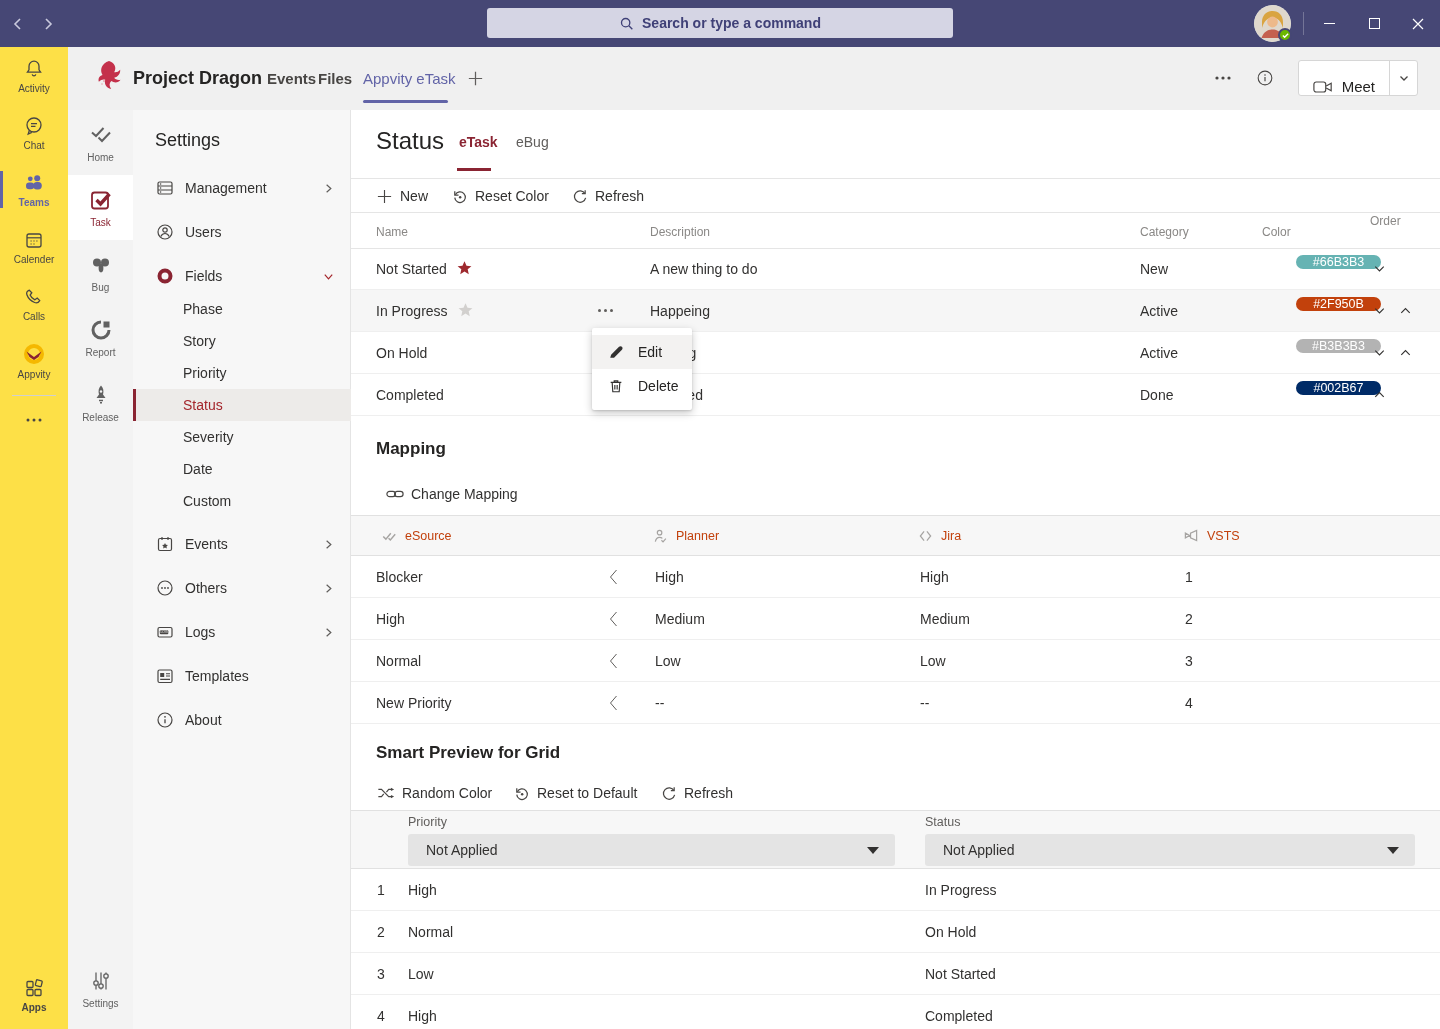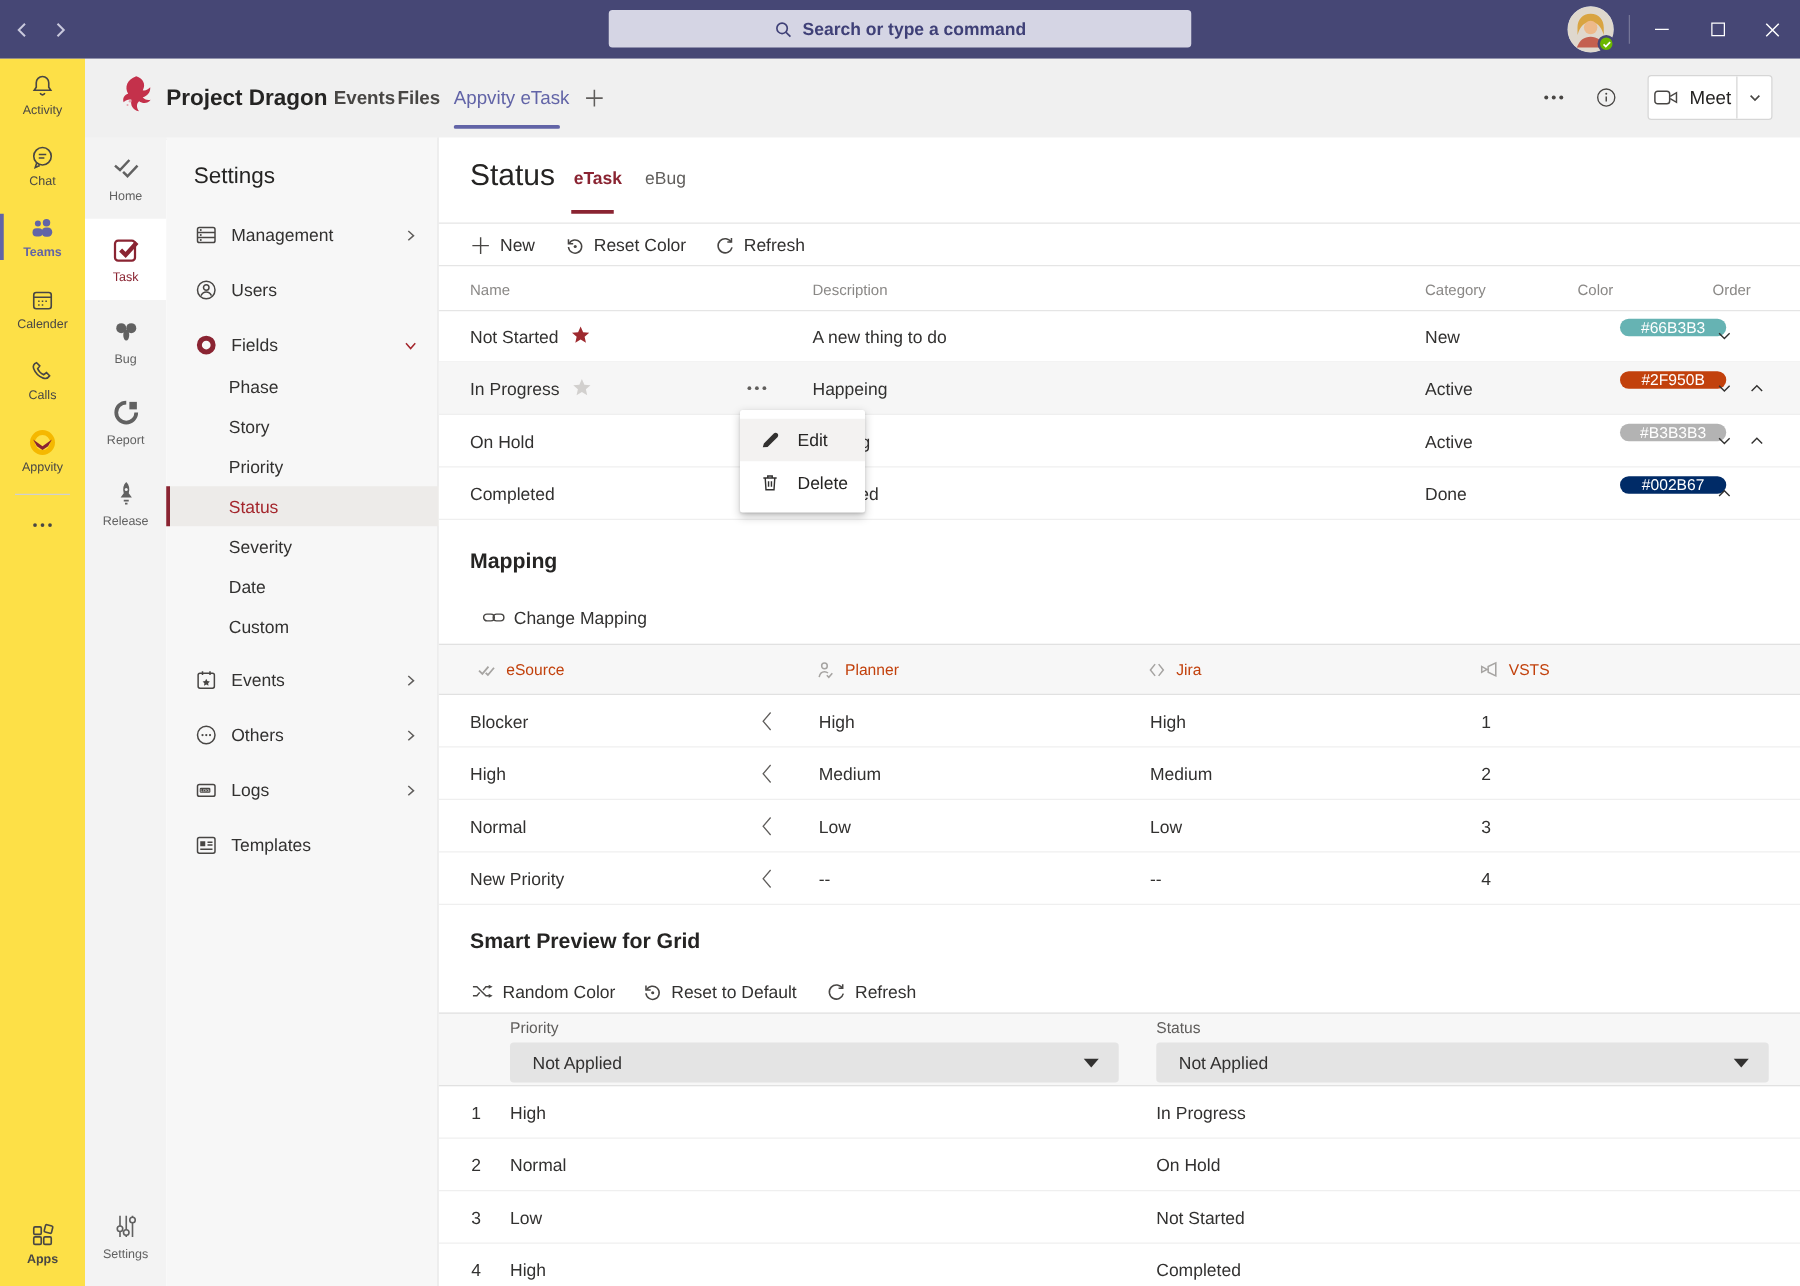--- a/index.html
+++ b/index.html
@@ -20,21 +20,21 @@
 
   
   .tabstrip{left:68px;top:47px;width:1372px;height:65px;background:#F0F0F0;border-bottom:1px solid #DDDDDD}
   .team-logo{left:20px;top:10px;width:40px;height:40px}
   .team-name{left:65px;top:0;height:62px;display:flex;align-items:center;font-size:18px;font-weight:bold;color:#252423}
   .chan-tab{top:0;height:62px;display:flex;align-items:center;font-size:15px;font-weight:bold;color:#484644}
   .chan-tab.active{color:#6264A7;font-weight:normal}
   .tab-underline{left:295px;top:53px;width:85px;height:3px;background:#6264A7;border-radius:2px}
   .strip-right{right:22px;top:0;height:62px;display:flex;align-items:center;gap:24px;color:#484644}
   .meet-btn{display:flex;align-items:center;height:36px;background:#fff;border:1px solid #d6d6d6;border-radius:3px;overflow:hidden}
-  .meet-main{display:flex;align-items:center;gap:9px;padding:0 4px;font-size:15px;color:#252423;height:100%}
+  .meet-main{display:flex;align-items:flex-end;gap:9px;padding:0 14px;font-size:15px;color:#252423;height:100%}
   .meet-split{width:28px;height:100%;border-left:1px solid #d6d6d6;display:flex;align-items:center;justify-content:center;color:#484644}
 
   
   .app-rail{left:0;top:47px;width:68px;bottom:0;background:#fde047;display:flex;flex-direction:column;align-items:stretch}
   .rail-item{height:57px;display:flex;flex-direction:column;align-items:center;justify-content:center;gap:3px;color:#484644;position:relative}
   .rail-item .lbl{font-size:10px}
   .rail-item.active{color:#6264A7}
   .rail-item.active .bar{position:absolute;left:0;top:10px;bottom:10px;width:3px;background:#6264A7}
   .rail-sep{height:1px;background:#d0d0d0;margin:6px 12px}
   .rail-dots{height:36px;display:flex;align-items:center;justify-content:center;color:#484644}
@@ -454,20 +454,30 @@
     <span class="ic ico">
         <svg width="20" height="20" viewBox="0 0 20 20">
           <rect x="3" y="4" width="14" height="12.5" rx="1.5" fill="none" stroke="currentColor" stroke-width="1.2"></rect>
           <rect x="5.2" y="7" width="4" height="4" fill="currentColor"></rect>
           <path d="M11 7.8h4M11 10h4M5.2 13.4h9.8" stroke="currentColor" stroke-width="1.1"></path>
         </svg>
       </span>
     <span class="lbl">Templates</span>
   </div>
 
+  <div class="r sn-item" style="top:588px">
+    <span class="ic ico">
+        <svg width="20" height="20" viewBox="0 0 20 20">
+          <circle cx="10" cy="10" r="7" fill="none" stroke="currentColor" stroke-width="1.2"></circle>
+          <path d="M10 9.2v4" stroke="currentColor" stroke-width="1.3"></path>
+          <circle cx="10" cy="6.8" r=".9" fill="currentColor"></circle>
+        </svg>
+      </span>
+    <span class="lbl">About</span>
+  </div>
 </div>
 
 <div class="r main">
   <div class="r m-title">Status</div>
   <div class="r m-tab active" style="left:108px">eTask</div>
   <div class="r m-tab inactive" style="left:165px">eBug</div>
   <div class="r m-tab-underline"></div>
   <div class="r hline" style="top:68px"></div>
 
   <div class="tool" style="left:25px">
@@ -496,21 +506,21 @@
         </svg>
       </span>
     <span>Refresh</span>
   </div>
   <div class="r hline" style="top:102px"></div>
 
   <div class="r colhead" style="left:25px;top:115px">Name</div>
   <div class="r colhead" style="left:299px;top:115px">Description</div>
   <div class="r colhead" style="left:789px;top:115px">Category</div>
   <div class="r colhead" style="left:911px;top:115px">Color</div>
-  <div class="r colhead" style="left:1019px;top:115px">Order</div>
+  <div class="r colhead" style="left:1019px;top:104px">Order</div>
   <div class="r hline" style="top:138px"></div>
 
   <div class="r srow" style="top:138px">
     <span class="cell" style="left:25px">
         <span>Not Started</span>
         <span class="ic">
           <svg width="17" height="17" viewBox="0 0 16 16">
             <path d="M8 1.2l1.9 4.2 4.6.4-3.5 3 1 4.5L8 10.9 4 13.3l1-4.5-3.5-3 4.6-.4z" fill="#9E2A2F"></path>
           </svg>
         </span>

